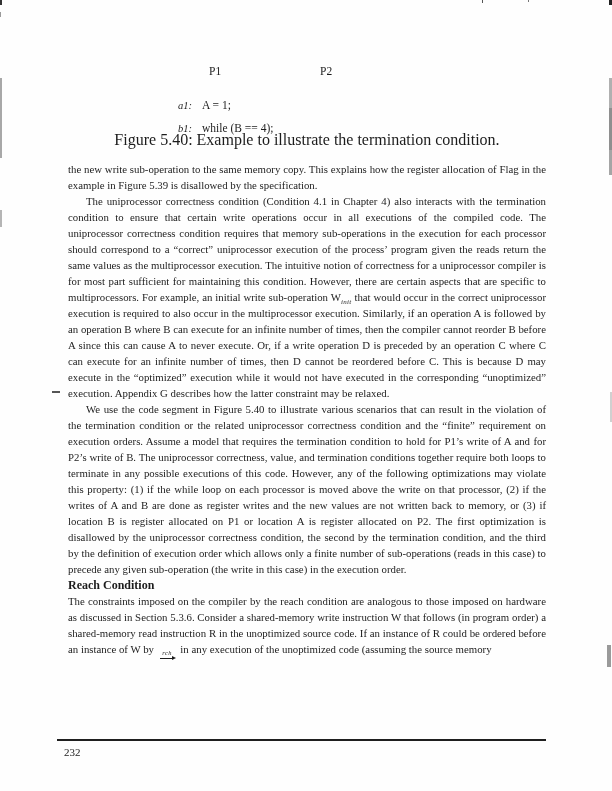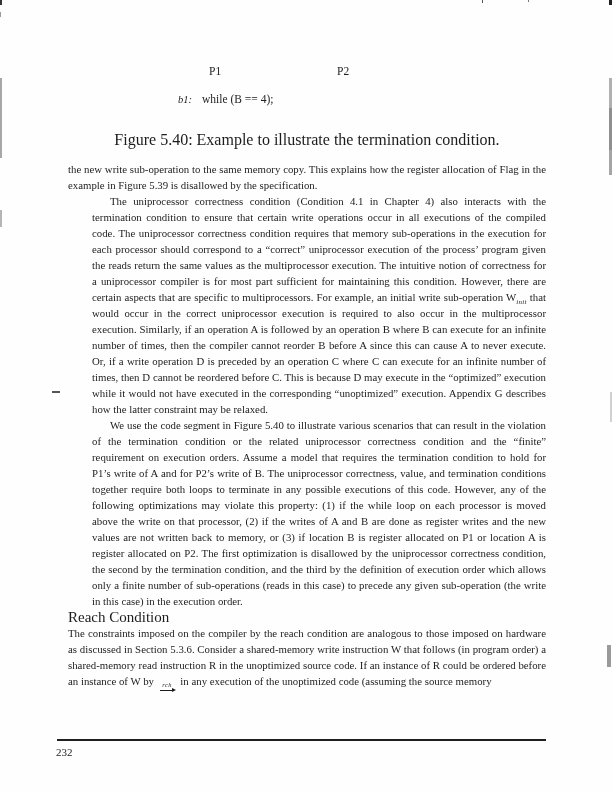--- a/index.html
+++ b/index.html
@@ -8,70 +8,74 @@
     background:#ffffff;
     font-family:"Liberation Serif","DejaVu Serif",serif;
     color:#1c1c1c;
     -webkit-font-smoothing:antialiased;
   }
   .page{position:absolute;inset:0;background:#fefefe;}
 
   
   .fig-col{position:absolute;top:60px;font-size:11.5px;line-height:23px;}
   .fig-col-1{left:178px;}
-  .fig-col-2{left:325px;}
-  .fig-header{display:inline-block;text-underline-offset:2px;margin-bottom:5px;}
+  .fig-col-2{left:308px;}
+  .fig-header{display:inline-block;text-underline-offset:2px;margin-bottom:11px;}
   .fig-col-1 .fig-header{margin-left:31px;}
   .fig-col-2 .fig-header{margin-left:12px;}
   .fig-row{display:flex;}
   .fig-label{width:24px;font-style:italic;font-size:10.5px;}
   .fig-code{white-space:nowrap;}
   .fig-caption{
     position:absolute;left:68px;top:131px;width:478px;
     text-align:center;font-size:16px;
   }
 
   
   .body-text{
     position:absolute;left:68px;top:161px;width:478px;
     font-size:10.8px;line-height:16px;text-align:justify;
   }
   .body-text p{margin:0;}
-  .body-text p.indent{text-indent:18px;margin-left:24px;}
+  .body-text p.indent{text-indent:18px;}
   .section-heading{
-    font-weight:normal;font-size:15px;
+    font-weight:bold;font-size:12px;
     margin:14px 0 10px 0;text-align:left;text-indent:0;
   }
   sub{font-size:7px;font-style:italic;line-height:0;letter-spacing:0.3px;}
 
   
   .overarrow{display:inline-flex;flex-direction:column;align-items:center;vertical-align:-2px;margin:0 3px;line-height:normal;}
   .oa-lbl{font-size:6.5px;font-style:italic;line-height:6px;letter-spacing:0.5px;}
   .oa-arr{position:relative;width:15px;height:5px;}
   .oa-arr::before{content:'';position:absolute;left:0;right:2px;top:1.5px;border-top:1px solid #1c1c1c;}
   .oa-arr::after{content:'';position:absolute;right:-1px;top:-0.5px;width:0;height:0;
     border-left:4px solid #1c1c1c;border-top:2.5px solid transparent;border-bottom:2.5px solid transparent;}
 
   
   .footer-rule{position:absolute;left:57px;top:739px;width:489px;height:2px;background:#1f1f1f;}
-  .footer{position:absolute;left:56px;top:746px;width:478px;
+  .footer{position:absolute;left:64px;top:746px;width:478px;
     display:flex;justify-content:space-between;font-size:11px;}
   .footer-right{display:flex;gap:13px;}
 
   
   .art{position:absolute;pointer-events:none;}
   .margin-dash{position:absolute;left:52px;top:391px;width:8px;height:1.6px;background:#555;}
 </style>
 </head>
 <body>
 
 <div class="page">
 
   <div class="fig-col fig-col-1">
     <span class="fig-header">P1</span>
+    <div class="fig-row">
+      <span class="fig-label">a1:</span>
+      <span class="fig-code">A = 1;</span>
+    </div>
     <div class="fig-row">
       <span class="fig-label">b1:</span>
       <span class="fig-code">while (B == 4);</span>
     </div>
   </div>
 
   <div class="fig-col fig-col-2">
     <span class="fig-header">P2</span>
   </div>
 

